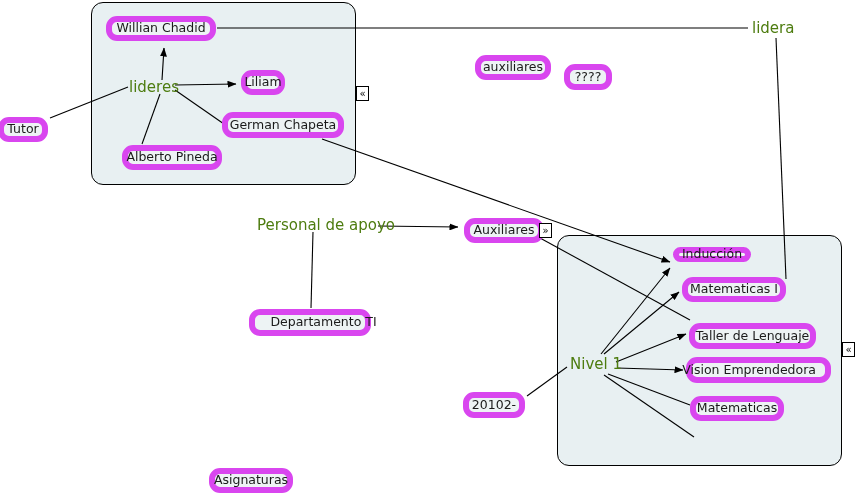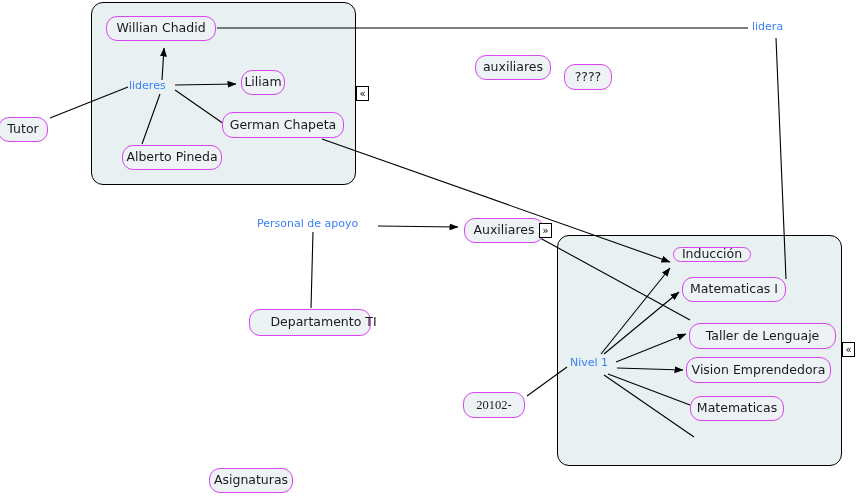--- a/index.html
+++ b/index.html
@@ -31,36 +31,36 @@
   .group-box {
     position: absolute;
     background: #e8f0f2;
     border: 1px solid #000000;
     border-radius: 12px;
     box-sizing: border-box;
   }
   .node {
     position: absolute;
     background: #edf3f4;
-    border: 1px solid #d946ef;
+    border: 6px solid #d946ef;
     border-radius: 11px;
     box-sizing: border-box;
     display: flex;
     align-items: center;
     justify-content: center;
     color: #1a1a1a;
     font-size: 12.5px;
     line-height: 1;
     white-space: nowrap;
     padding: 0 9px;
   }
   .free-label {
     position: absolute;
-    color: #3b82f6;
-    font-size: 11px;
+    color: #4d7c0f;
+    font-size: 15px;
     line-height: 1;
     white-space: nowrap;
     background: transparent;
   }
   .chev {
     position: absolute;
     width: 13px;
     height: 15px;
     background: #ffffff;
     border: 1px solid #000000;
@@ -148,37 +148,37 @@
   </div>
 
   <div class="node" style="left:249px; top:309px; width:122px; height:27px;padding-left:36px;">
     <span>Departamento TI</span>
   </div>
 
   <div class="node" style="left:209px; top:468px; width:84px; height:25px;">
     <span>Asignaturas</span>
   </div>
 
-  <div class="node" style="left:463px; top:392px; width:62px; height:26px;font-family:Liberation Serif, serif;">
+  <div class="node" style="left:463px; top:392px; width:62px; height:26px;">
     <span>20102-</span>
   </div>
 
   <div class="node" style="left:673px; top:247px; width:78px; height:15px;">
     <span>Inducción</span>
   </div>
 
   <div class="node" style="left:682px; top:277px; width:104px; height:25px;">
     <span>Matematicas I</span>
   </div>
 
-  <div class="node" style="left:689px; top:323px; width:147px; height:26px;">
+  <div class="node" style="left:689px; top:323px; width:127px; height:26px;">
     <span>Taller de Lenguaje</span>
   </div>
 
-  <div class="node" style="left:686px; top:357px; width:145px; height:26px;">
+  <div class="node" style="left:686px; top:357px; width:145px; height:26px;justify-content:flex-end;">
     <span>Vision Emprendedora</span>
   </div>
 
   <div class="node" style="left:690px; top:396px; width:94px; height:25px;">
     <span>Matematicas</span>
   </div>
 
 
   <div class="free-label" style="left:129px; top:80px;">
     <span>lideres</span>

